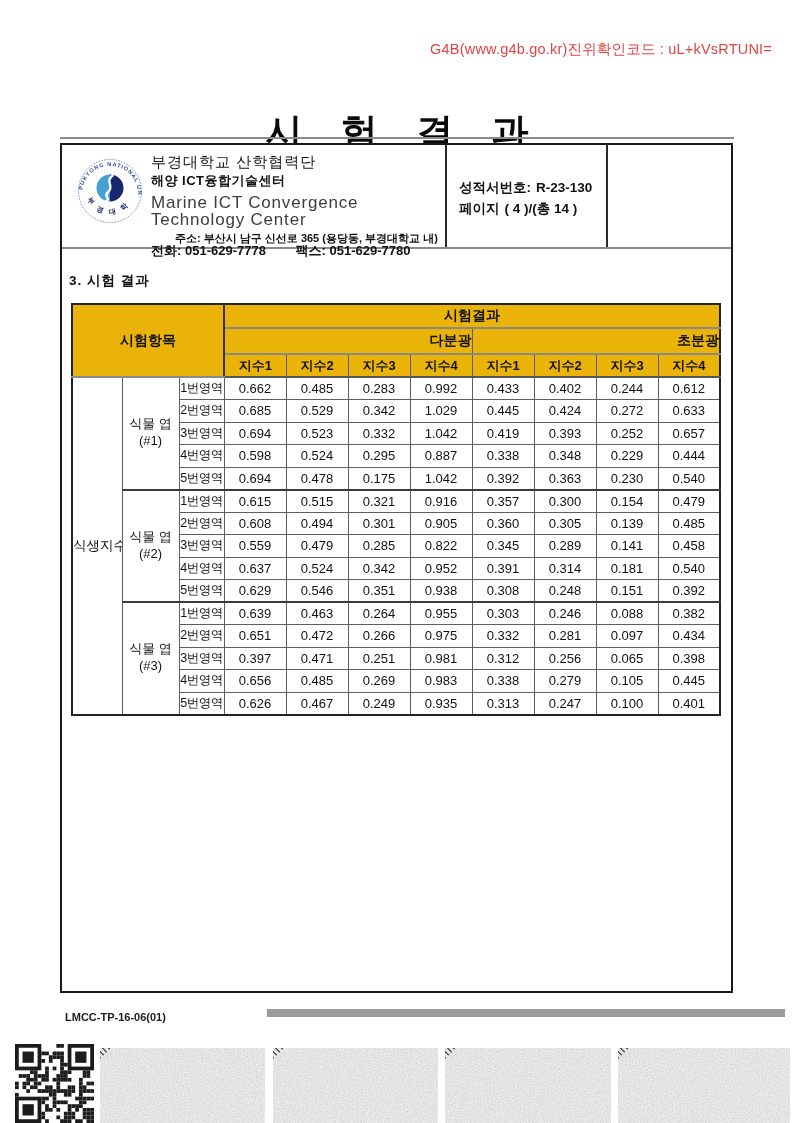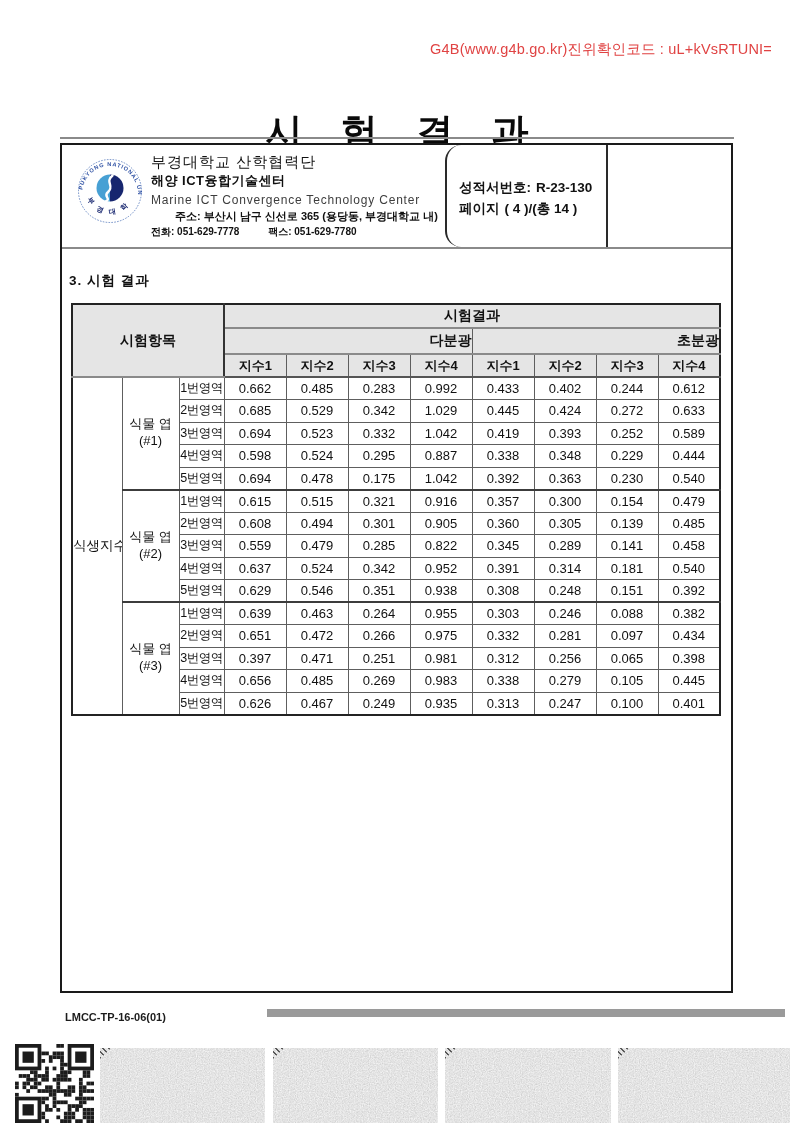--- a/index.html
+++ b/index.html
@@ -27,48 +27,48 @@
     position:absolute;left:60px;top:143px;width:673px;height:850px;
     border:2px solid #1a1a1a;box-sizing:border-box;background:#fff;
   }
   .header-band{
     position:absolute;left:0;top:0;width:100%;height:104px;
     border-bottom:2px solid #8a8a8a;box-sizing:border-box;display:flex;
   }
   .org-cell{position:relative;width:383px;box-sizing:border-box;}
   .report-cell{
     position:relative;width:161px;box-sizing:border-box;
-    border-left:2px solid #2a2a2a;padding:33px 0 0 12px;border-radius:16px;
+    border-left:2px solid #2a2a2a;padding:33px 0 0 12px;
   }
   .spare-cell{flex:1;border-left:2px solid #2a2a2a;box-sizing:border-box;}
   .seal{position:absolute;left:13px;top:11px;}
   .org-text{position:absolute;left:89px;top:9px;line-height:1;}
   .org-line1{font-size:15px;font-weight:normal;letter-spacing:1px;}
   .org-line2{font-size:13px;font-weight:bold;margin-top:5px;letter-spacing:.5px;}
-  .org-line3{font-size:12px;color:#3d3d3d;margin-top:7px;letter-spacing:.8px;}
+  .org-line3{font-size:17px;color:#3d3d3d;margin-top:7px;letter-spacing:.8px;}
   .org-line4{font-size:11px;font-weight:bold;margin-top:5px;margin-left:24px;}
-  .org-line5{font-size:10px;font-weight:bold;margin-top:5px;}
+  .org-line5{font-size:13px;font-weight:bold;}
   .org-line5 .fax{margin-left:26px;}
   .report-line{font-size:13.5px;font-weight:bold;line-height:1.55;white-space:nowrap;}
   .report-line .lbl{margin-right:5px;}
   
   .section-heading{
     position:absolute;left:7px;top:127px;font-size:13.5px;font-weight:bold;letter-spacing:1px;
   }
   
   table.results{
     position:absolute;left:9px;top:158px;border-collapse:collapse;
     table-layout:fixed;width:648px;
     border:2px solid #232323;
   }
   table.results th,table.results td{
     border:1px solid #5e5e5e;padding:0;text-align:center;vertical-align:middle;
     overflow:hidden;white-space:nowrap;
   }
-  table.results thead th{background:#e5e5e5;font-weight:bold;}
+  table.results thead th{background:#eab308;font-weight:bold;}
   table.results thead tr:nth-child(1) th{height:22px;font-size:14px;border-bottom:2px solid #8a8a8a;}
   table.results thead tr:nth-child(2) th{height:24px;font-size:14px;border-bottom:2px solid #8a8a8a;text-align:right;}
   table.results thead tr:nth-child(3) th{height:21px;font-size:13px;border-bottom:2px solid #555;}
   th.item-head{font-size:14px !important;border-right:2px solid #333 !important;}
   tbody tr{height:22.5px;}
   td.cat-cell{
     font-size:13.5px;white-space:normal;word-break:break-all;
     line-height:1.5;padding:0 5px;background:#fff;
   }
   td.grp-cell{font-size:13px;line-height:1.3;}
@@ -232,21 +232,21 @@
         </tr>
         <tr>
           <td class="area-cell">3번영역</td>
           <td class="val-cell first-val">0.694</td>
           <td class="val-cell">0.523</td>
           <td class="val-cell">0.332</td>
           <td class="val-cell">1.042</td>
           <td class="val-cell">0.419</td>
           <td class="val-cell">0.393</td>
           <td class="val-cell">0.252</td>
-          <td class="val-cell">0.589</td>
+          <td class="val-cell">0.657</td>
         </tr>
         <tr>
           <td class="area-cell">4번영역</td>
           <td class="val-cell first-val">0.598</td>
           <td class="val-cell">0.524</td>
           <td class="val-cell">0.295</td>
           <td class="val-cell">0.887</td>
           <td class="val-cell">0.338</td>
           <td class="val-cell">0.348</td>
           <td class="val-cell">0.229</td>

